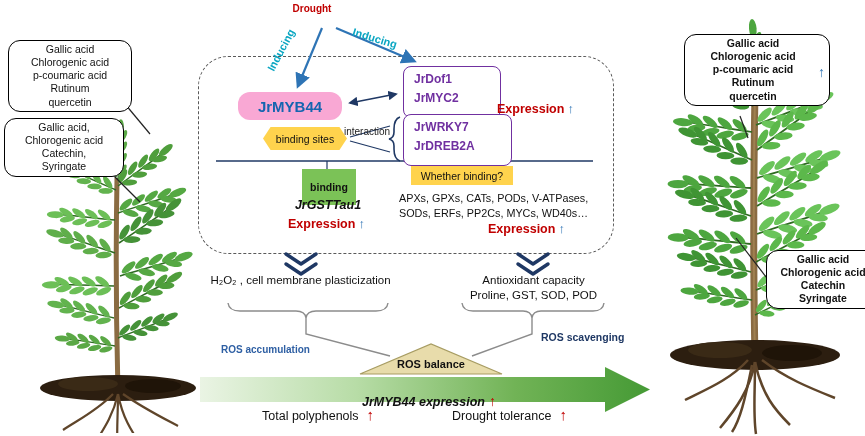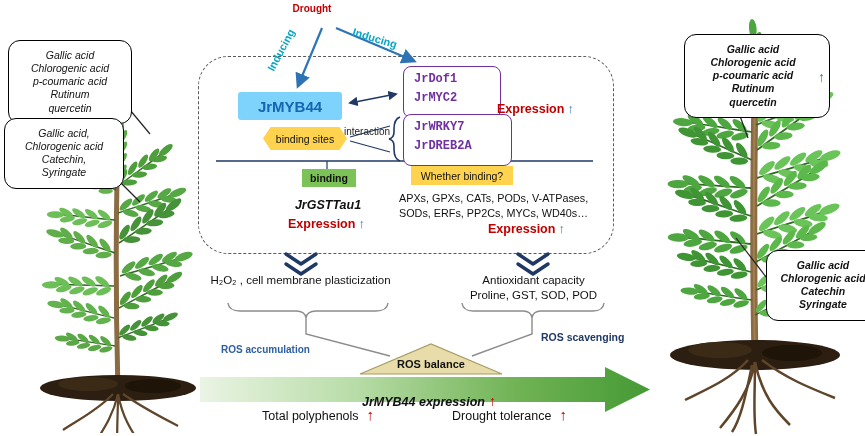--- a/index.html
+++ b/index.html
@@ -1,42 +1,42 @@
 <!DOCTYPE html>
 <html><head>
 <meta charset="utf-8">
 <style>
   html,body{margin:0;padding:0;background:#fff;}
   #canvas{position:relative;width:865px;height:436px;background:#ffffff;overflow:hidden;
           font-family:"Liberation Sans",sans-serif;color:#111;}
   
   .callout{position:absolute;background:#fff;border:1.5px solid #000;border-radius:12px;
-           padding:8px 4px;text-align:center;line-height:1.25;z-index:5;font-style:italic;}
+           padding:2px 4px;text-align:center;line-height:1.25;z-index:5;}
   .callout .ln{white-space:nowrap;}
   .callout.light{font-size:10.5px;font-weight:400;}
   .callout.bold{font-size:10.5px;font-weight:bold;}
   .callout .uparrow{position:absolute;right:4px;top:42%;color:#2e74b5;font-weight:bold;font-size:14px;}
   
   .panel{position:absolute;left:198px;top:56px;width:414px;height:196px;
          border:1.6px dashed #595959;border-radius:30px;z-index:2;}
   .drought{position:absolute;left:267px;top:3px;width:90px;text-align:center;
            font-size:10px;font-weight:bold;color:#c00000;z-index:4;}
   .inducing{position:absolute;color:#0aa6c2;font-weight:bold;font-size:11px;z-index:4;}
-  .myb44{position:absolute;left:238px;top:92px;width:104px;height:28px;background:#7dd3fc;
-         border-radius:3px;display:flex;align-items:center;justify-content:center;
+  .myb44{position:absolute;left:238px;top:92px;width:104px;height:28px;background:#f9a8d4;
+         border-radius:12px;display:flex;align-items:center;justify-content:center;
          font-size:15px;font-weight:bold;color:#1565b0;z-index:4;}
   .interaction{position:absolute;left:344px;top:80px;font-size:10px;color:#222;z-index:4;margin-top:46px;}
   .tfbox{position:absolute;border:1.6px solid #7030a0;border-radius:8px;color:#7030a0;
-         font-weight:600;font-size:12px;line-height:1.55;padding:3px 0 4px 10px;z-index:4;background:#fff;font-family:Liberation Mono, monospace;}
+         font-weight:600;font-size:12px;line-height:1.55;padding:3px 0 4px 10px;z-index:4;background:#fff;}
   .expr{position:absolute;z-index:4;font-size:12.5px;font-weight:bold;color:#c00000;white-space:nowrap;}
   .expr .bluearr{color:#2e74b5;font-size:13px;margin-left:3px;}
   .hexagon{position:absolute;left:263px;top:127px;width:84px;height:23px;background:#ffd34d;
            clip-path:polygon(0 50%,9% 0,91% 0,100% 50%,91% 100%,9% 100%);
            display:flex;align-items:center;justify-content:center;font-size:10.5px;z-index:4;}
-  .bindbox{position:absolute;left:302px;top:169px;width:54px;height:18px;background:#7bc257;
+  .bindbox{position:absolute;left:302px;top:169px;width:54px;height:36px;background:#7bc257;
            display:flex;align-items:center;justify-content:center;font-size:10.5px;font-weight:600;z-index:4;}
   .whetherbox{position:absolute;left:411px;top:166px;width:102px;height:19px;background:#ffd34d;
               display:flex;align-items:center;justify-content:center;font-size:10.5px;z-index:4;}
   .gst{position:absolute;left:290px;top:198px;width:76px;text-align:center;
        font-size:12.5px;font-weight:bold;font-style:italic;z-index:4;}
   .genelist{position:absolute;left:399px;top:191px;width:205px;font-size:10.8px;line-height:15px;z-index:4;}
   .stressblock{position:absolute;font-size:11.5px;line-height:15px;text-align:center;z-index:4;}
   .keepsp{white-space:pre;}
   .roslabel{position:absolute;font-size:10px;font-weight:bold;z-index:4;white-space:nowrap;}
   .rosbalance{position:absolute;left:381px;top:358px;width:100px;text-align:center;

